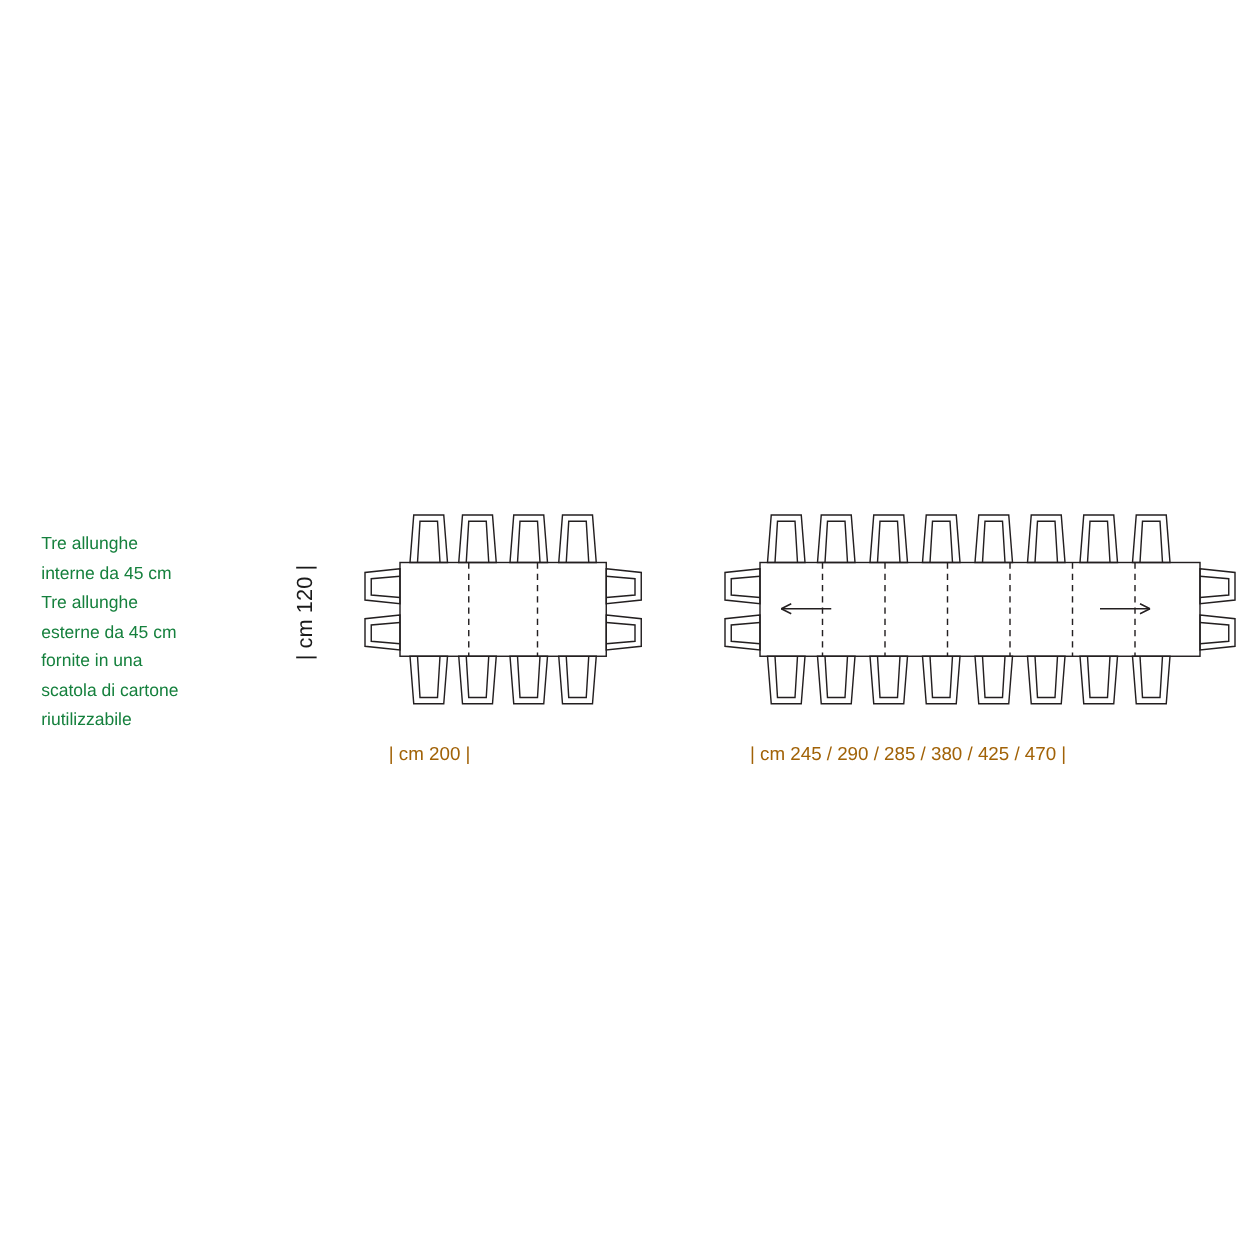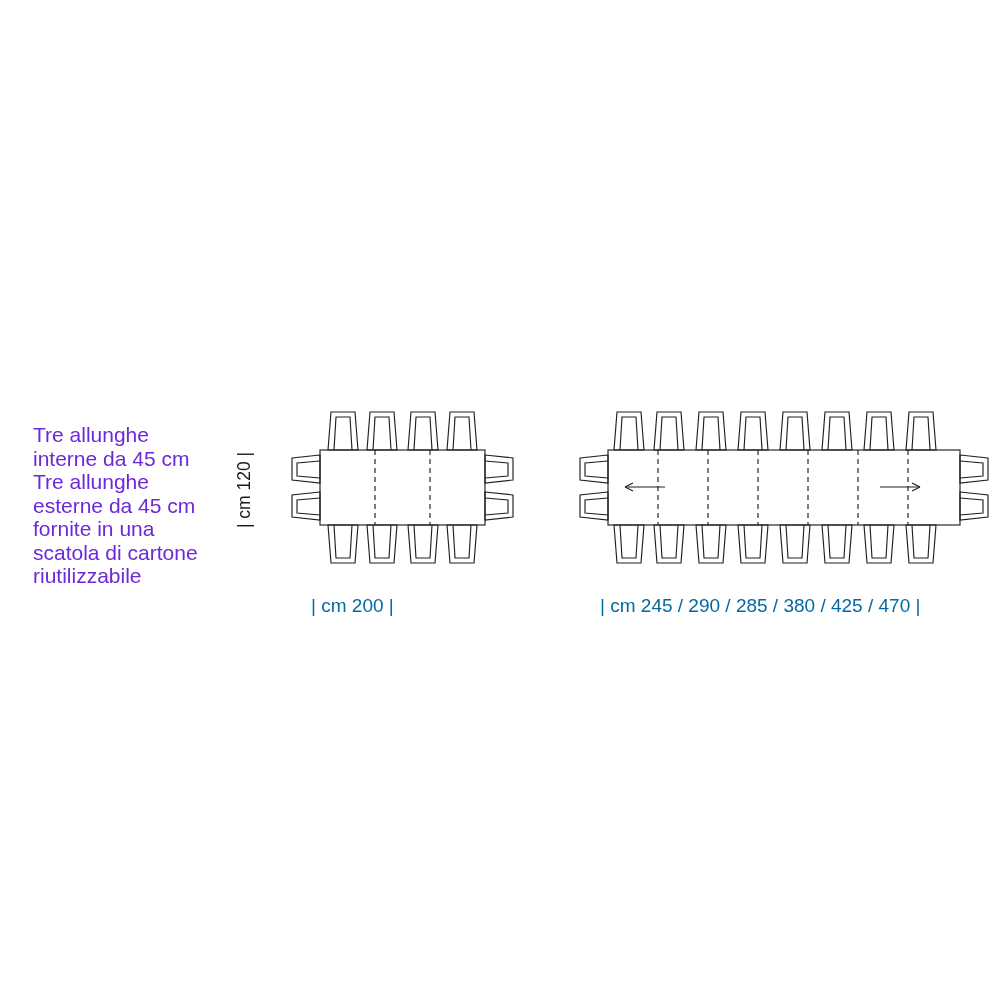--- a/index.html
+++ b/index.html
@@ -20,23 +20,23 @@
     left: 0; top: 0;
     width: 1000px;
     height: 1000px;
   }
   
   .desc {
     position: absolute;
     left: 33px;
     top: 423px;
     width: 205px;
-    font-size: 21px;
+    font-size: 14px;
     line-height: 23.5px;
-    color: #6d28d9;
+    color: #15803d;
     white-space: pre-line;
   }
   
   .vert-dim {
     position: absolute;
     left: 232px;
     top: 440px;
     width: 24px;
     height: 100px;
     font-size: 17.5px;
@@ -46,22 +46,22 @@
     position: absolute;
     left: 50%;
     top: 50%;
     transform: translate(-50%, -50%) rotate(-90deg);
     white-space: nowrap;
     transform-origin: center center;
   }
   
   .dim-caption {
     position: absolute;
-    font-size: 19px;
-    color: #0369a1;
+    font-size: 15px;
+    color: #a16207;
     white-space: nowrap;
   }
   #dim-left-caption  { left: 311px; top: 595px; }
   #dim-right-caption { left: 600px; top: 595px; }
 
   svg { display: block; }
 </style>
 </head>
 <body>
 

